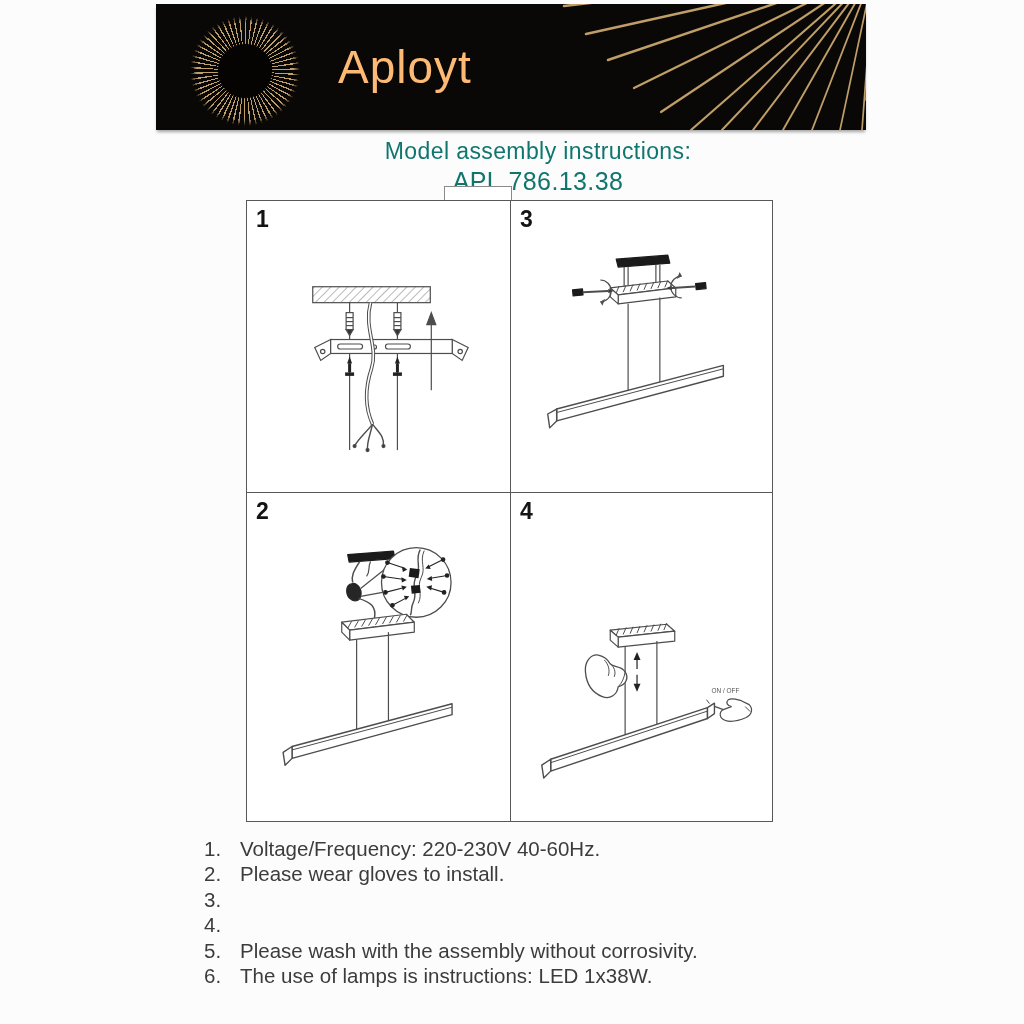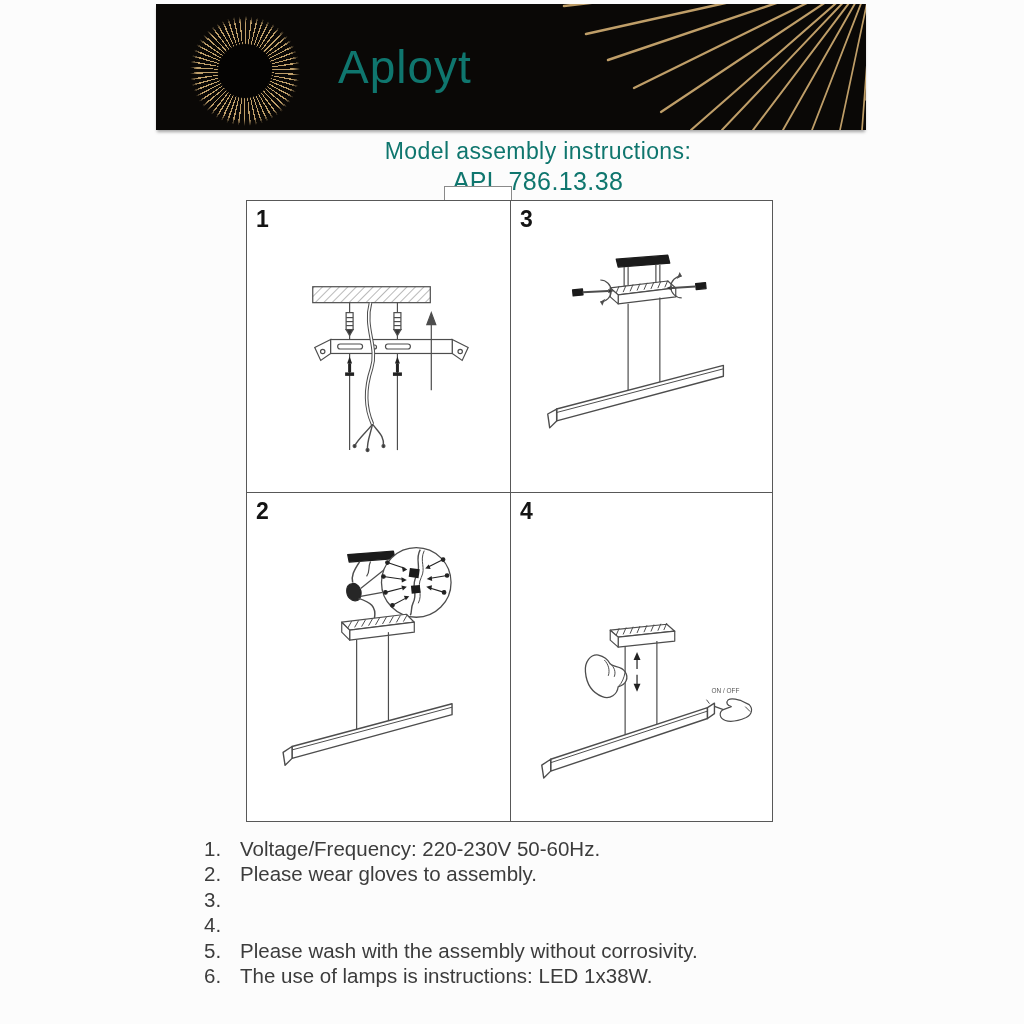--- a/index.html
+++ b/index.html
@@ -8,21 +8,21 @@
 
   
   .banner{position:absolute;left:156px;top:4px;width:710px;height:126px;background:#0a0806;
           overflow:hidden;box-shadow:0 3px 3px -1px rgba(0,0,0,.35);}
   .sunburst{position:absolute;left:33px;top:11px;width:112px;height:112px;border-radius:50%;
             background:repeating-conic-gradient(#bf9f6a 0deg 1.7deg, rgba(0,0,0,0) 1.7deg 6.2deg);
             -webkit-mask-image:radial-gradient(circle,transparent 0 25px,#000 28px 48px,transparent 55px);
             mask-image:radial-gradient(circle,transparent 0 25px,#000 28px 48px,transparent 55px);}
   .sunburst-core{position:absolute;left:62px;top:40px;width:54px;height:54px;border-radius:50%;
                  background:#050403;}
-  .brand{position:absolute;left:182px;top:36px;font-size:46px;letter-spacing:1px;color:#0f766e;}
+  .brand{position:absolute;left:182px;top:36px;font-size:46px;letter-spacing:1px;color:#fdba74;}
   .corner-rays{position:absolute;left:0;top:0;width:710px;height:126px;}
 
   
   .title-block{position:absolute;left:0;top:138px;width:1024px;text-align:center;color:#0f766e;padding-left:26px;}
   .title-main{font-size:23px;letter-spacing:.4px;}
   .title-model{font-size:25px;margin-top:2px;letter-spacing:.4px;}
 
   
   .tab-notch{position:absolute;left:444px;top:186px;width:66px;height:14px;background:#fff;
              border:1.4px solid #8a8a8a;border-bottom:none;}
@@ -324,25 +324,25 @@
             <line x1="200" y1="212" x2="197" y2="208" stroke-width="1"></line>
           </g>
         </g>
       </svg>
     </div>
   </div>
 
   <ol class="notes">
     <li>
         <span class="n">1.</span>
-        <span>Voltage/Frequency: 220-230V 50-60Hz.</span>
+        <span>Voltage/Frequency: 220-230V 40-60Hz.</span>
       </li>
     <li>
         <span class="n">2.</span>
-        <span>Please wear gloves to assembly.</span>
+        <span>Please wear gloves to install.</span>
       </li>
     <li>
         <span class="n">3.</span>
       </li>
     <li>
         <span class="n">4.</span>
       </li>
     <li>
         <span class="n">5.</span>
         <span>Please wash with the assembly without corrosivity.</span>

